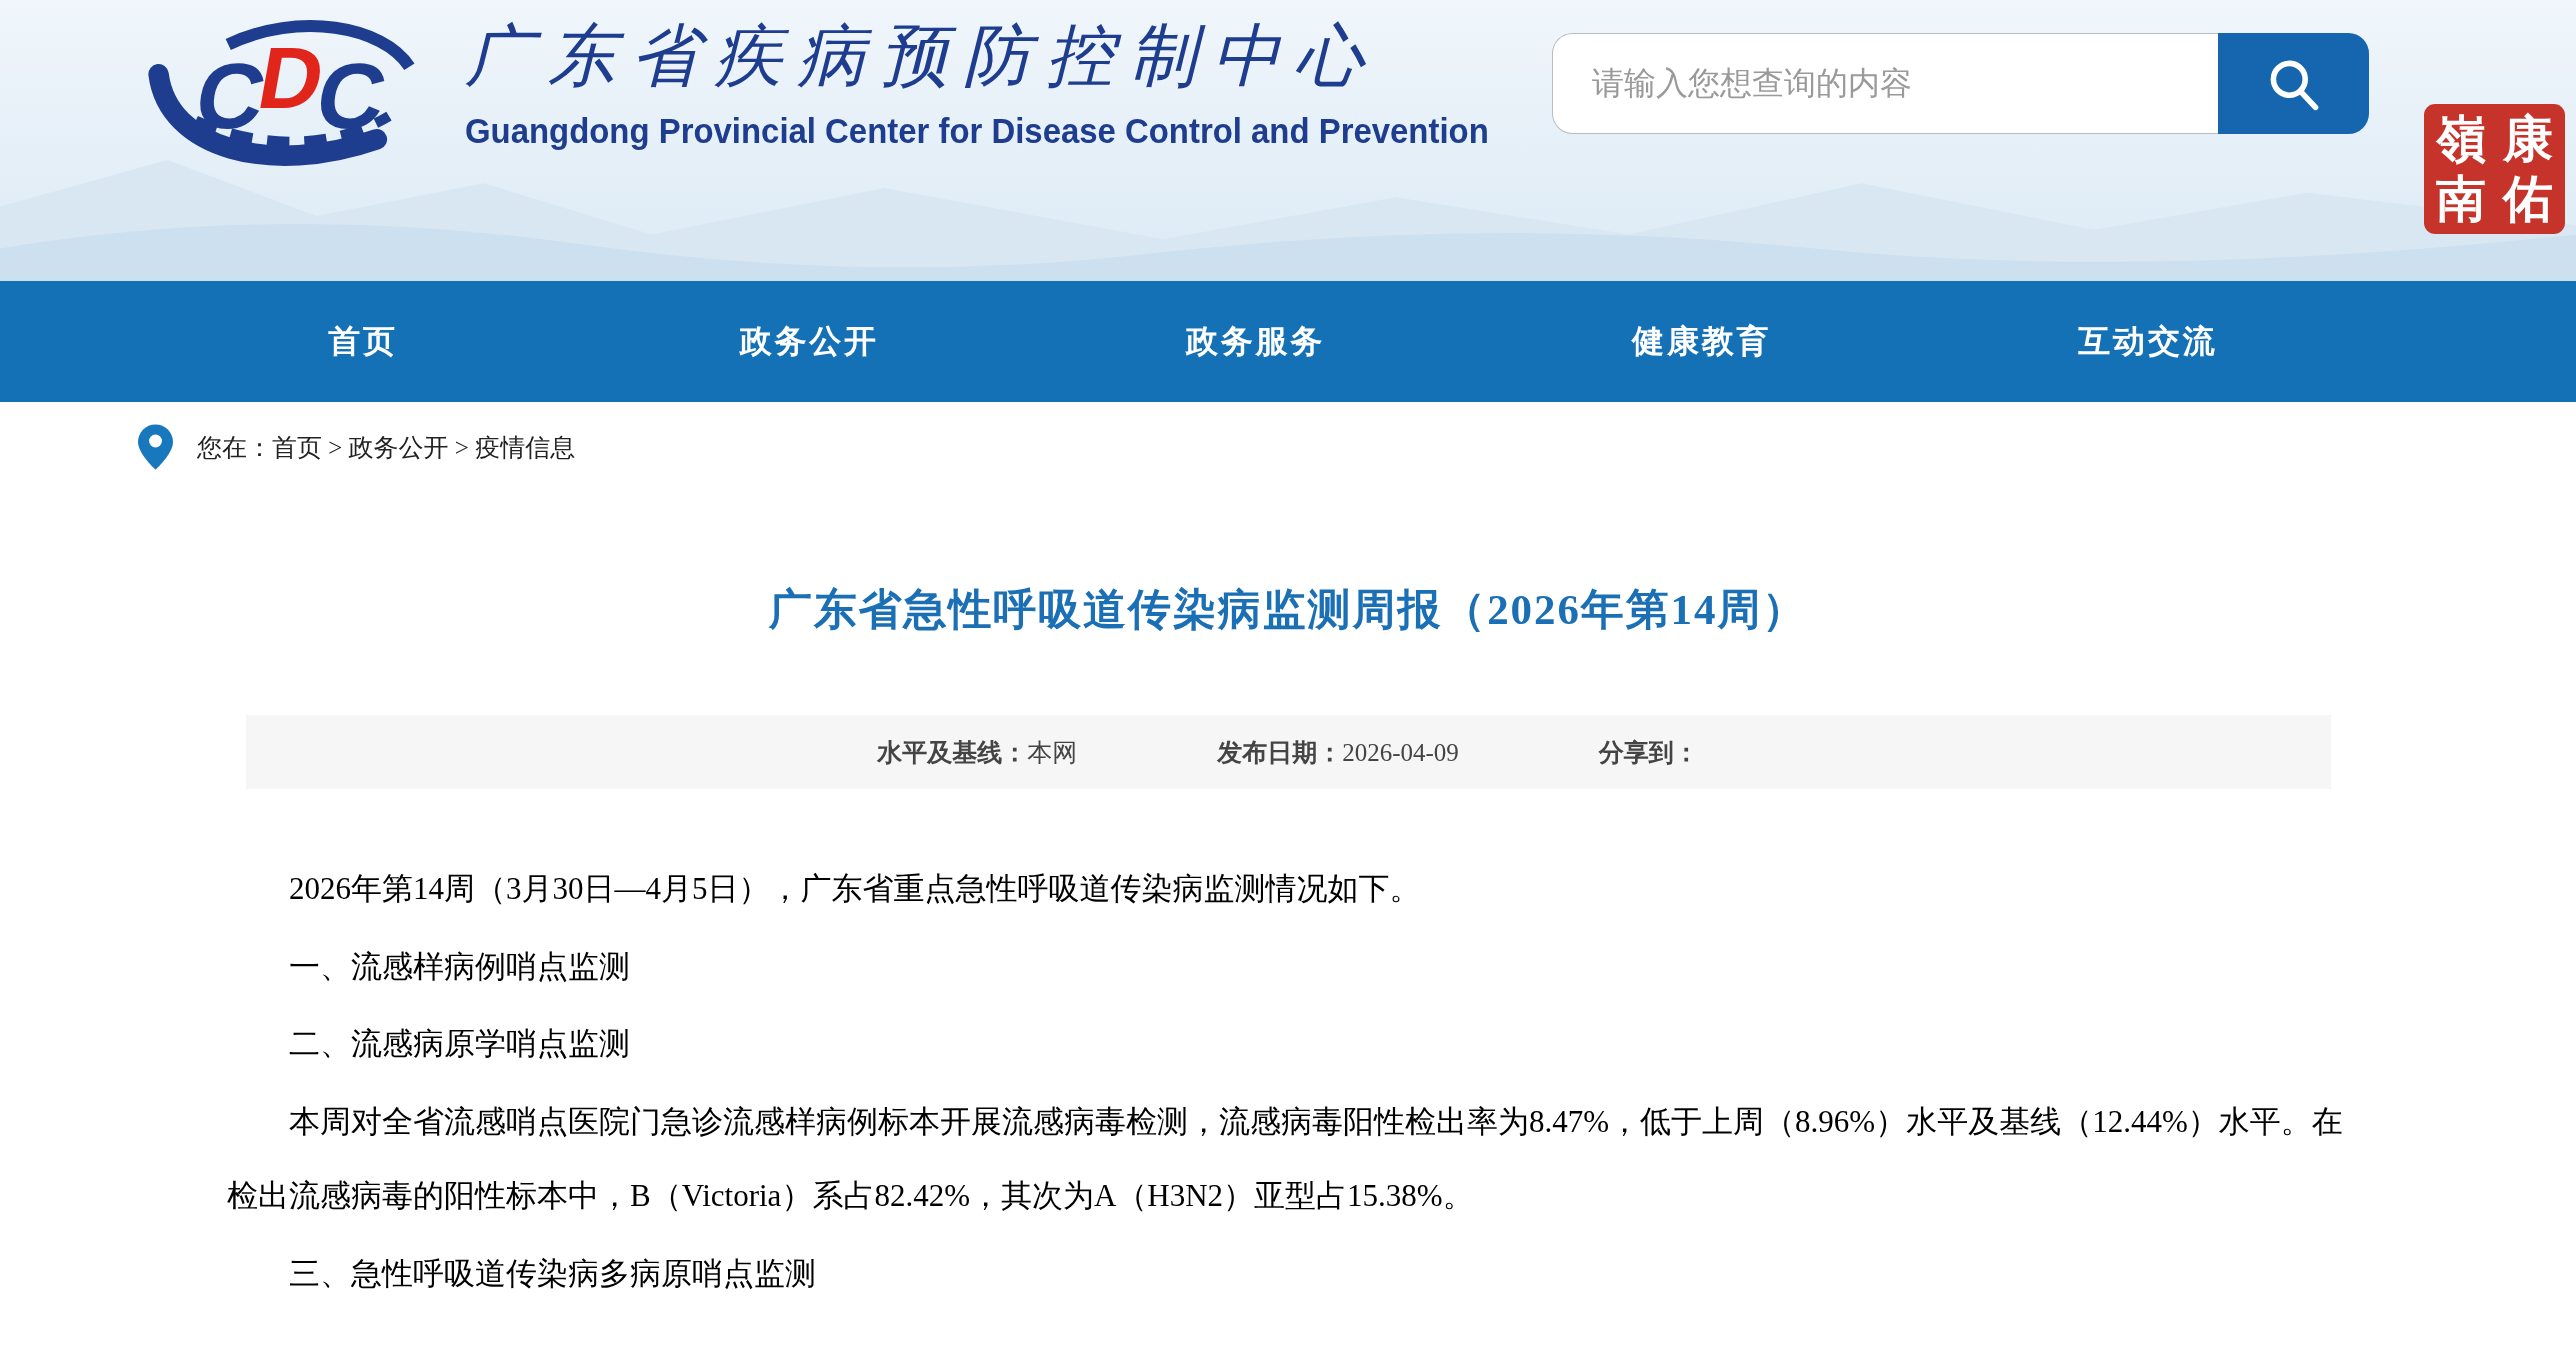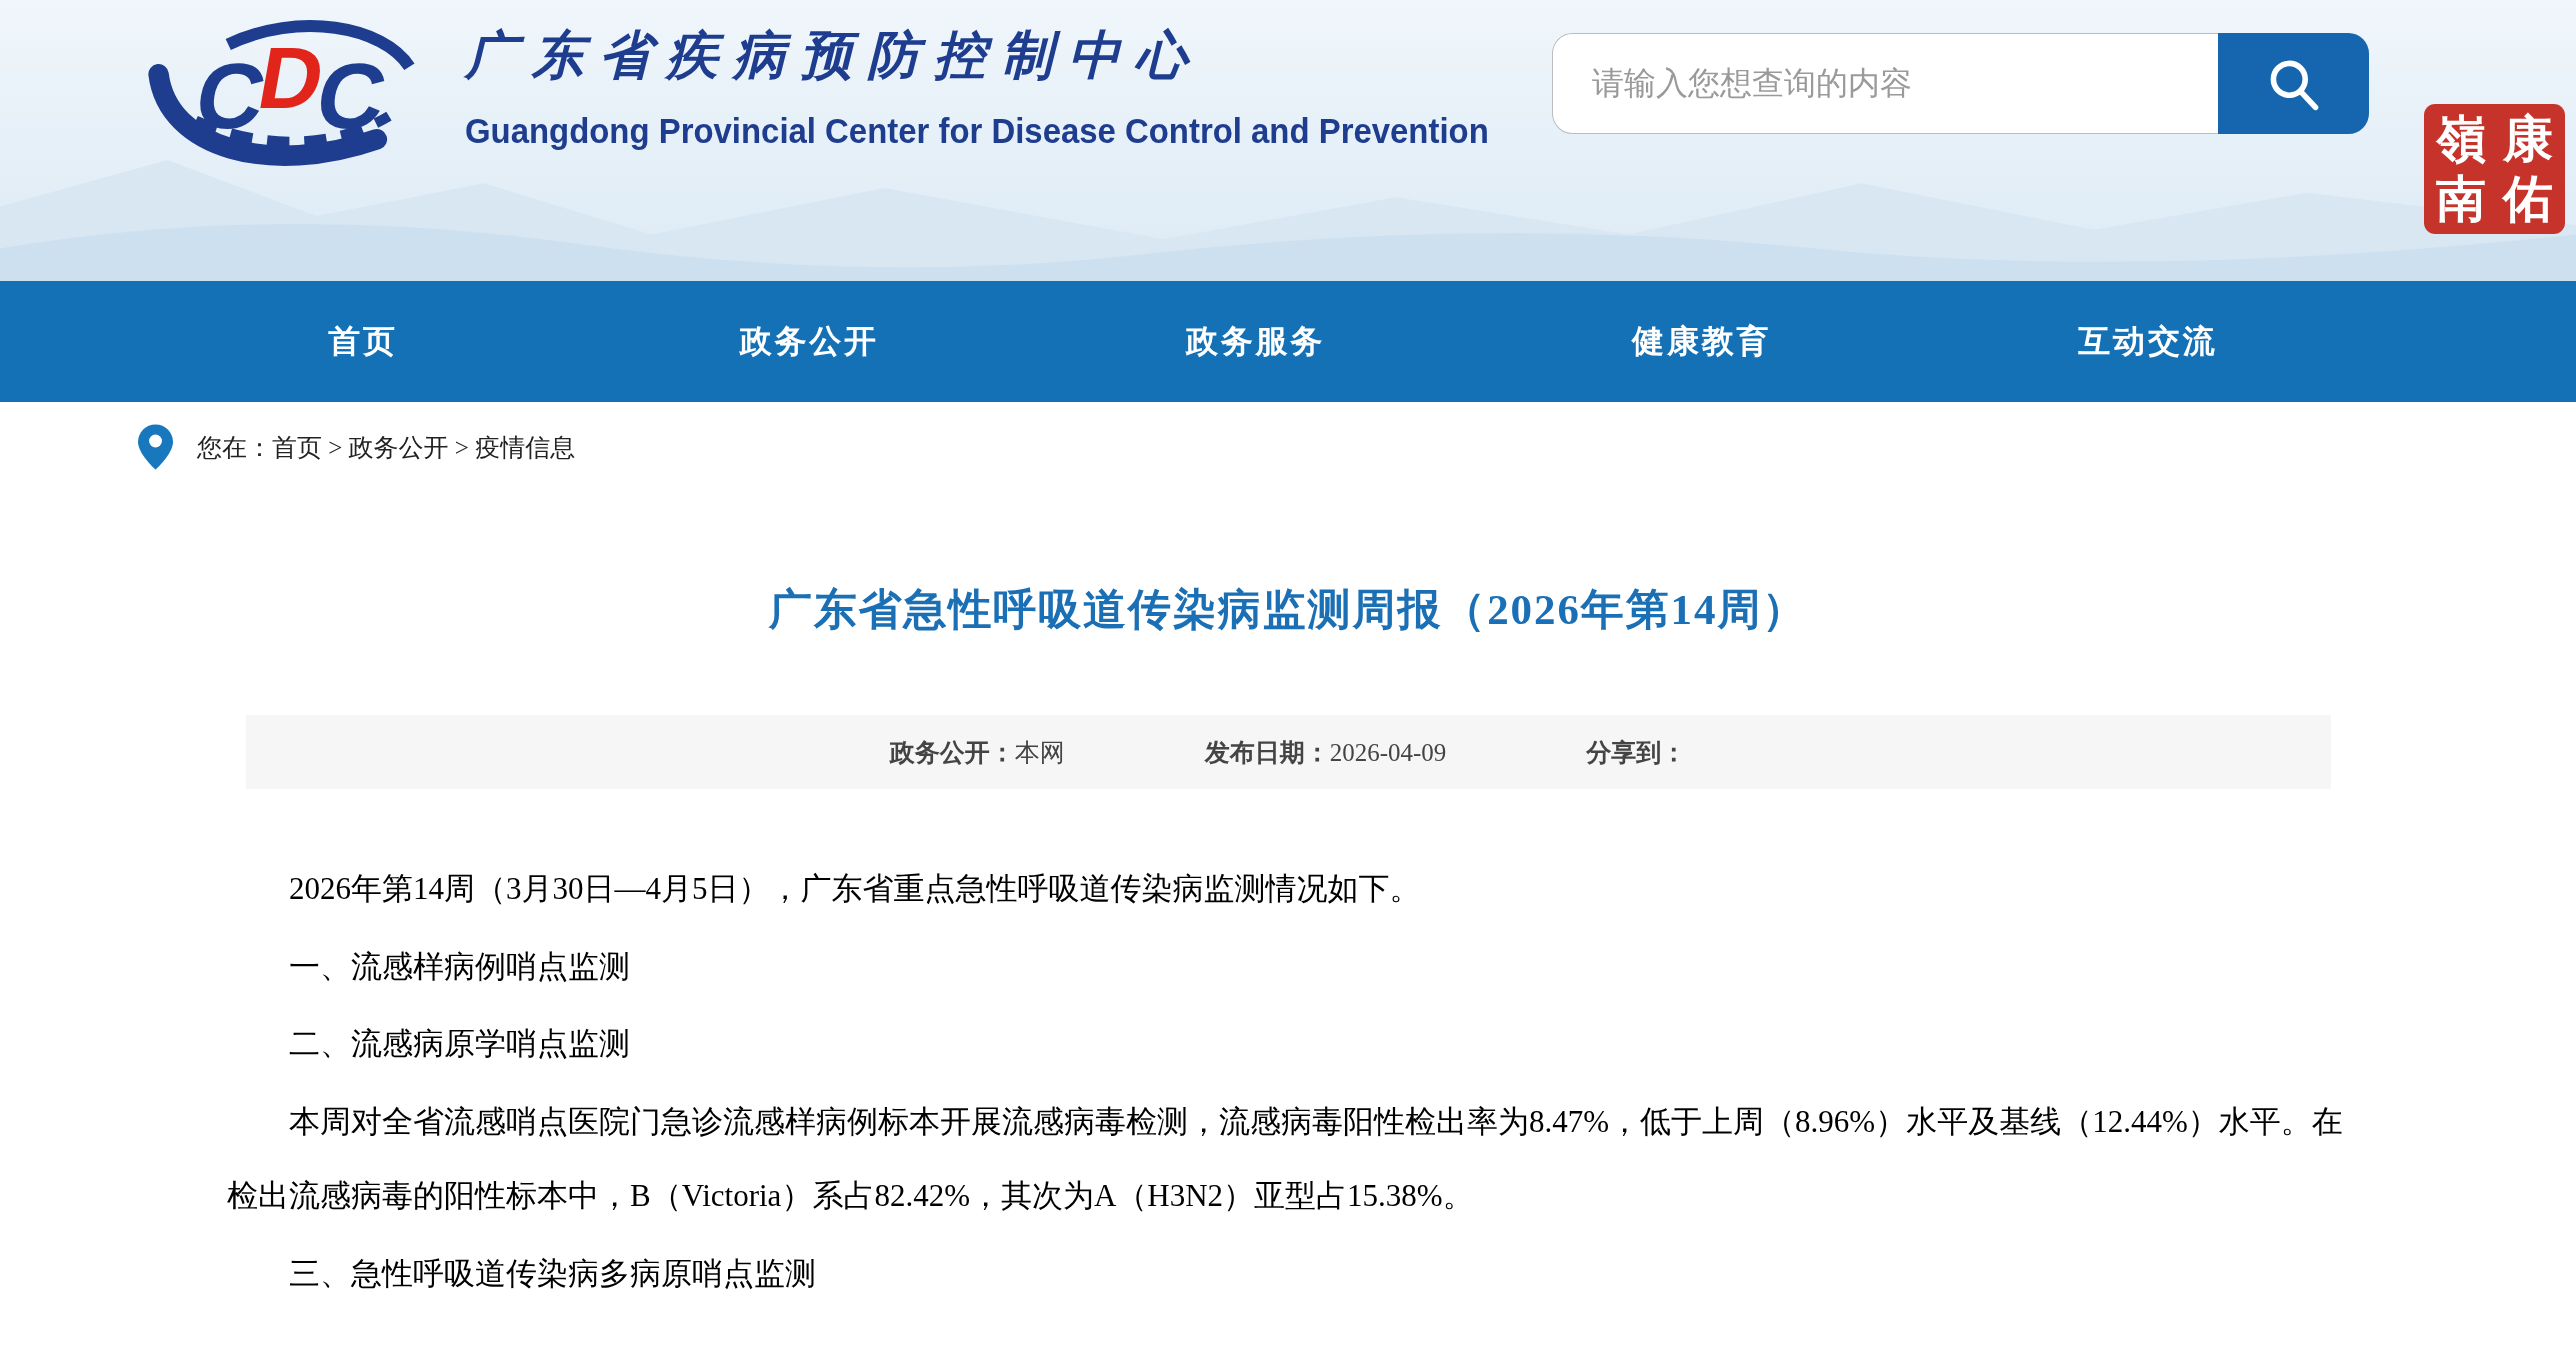--- a/index.html
+++ b/index.html
@@ -15,21 +15,21 @@
   body{
     width:2576px;height:1349px;overflow:hidden;background:#fff;
     font-family:"Liberation Serif","DejaVu Serif",serif;
   }
   
   .banner{position:relative;height:281px;
     background:linear-gradient(180deg,var(--banner-top) 0%,var(--banner-bottom) 100%);}
   .mountains{position:absolute;left:0;bottom:0;width:100%;height:186px;}
   .logo{position:absolute;left:140px;top:9.3px;width:288px;height:163px;cursor:pointer;}
   .brand{position:absolute;left:465px;top:3.7px;width:1024px;}
-  .brand-cn{font-size:52px;font-weight:700;font-style:italic;color:var(--brand-navy);
+  .brand-cn{font-size:68px;font-weight:400;font-style:italic;color:var(--brand-navy);
     letter-spacing:15px;line-height:104px;white-space:nowrap;}
   .brand-en{font-family:"Liberation Sans","DejaVu Sans",sans-serif;font-size:35px;font-weight:700;
     color:var(--brand-navy);white-space:nowrap;transform:scaleX(.94);transform-origin:left center;
     margin-top:3.7px;}
   .search{position:absolute;left:1552px;top:33px;width:817px;height:101px;display:flex;}
   .search input{flex:1;min-width:0;border:0.9px solid #b9bcc0;border-right:none;
     border-radius:20.5px 0 0 20.5px;padding:16px 39px;font-size:32px;color:#333;outline:none;
     font-family:"Liberation Sans","DejaVu Sans",sans-serif;background:#fff;}
   .search input::placeholder{color:var(--placeholder);}
   .search button{width:151px;border:none;border-radius:0 20.5px 20.5px 0;background:var(--search-btn);
@@ -122,21 +122,21 @@
   <span>您在：</span>
   <span>
     
   <span><a class="crumb">首页</a><span class="crumb-sep"> &gt; </span></span><span><a class="crumb">政务公开</a><span class="crumb-sep"> &gt; </span></span><span><a class="crumb">疫情信息</a><span class="crumb-sep"></span></span></span>
 </div>
 
 <main>
   <h1 class="article-title">广东省急性呼吸道传染病监测周报（2026年第14周）</h1>
 
   <div class="meta">
-    <span><b>政务公开：</b><span>本网</span></span>
+    <span><b>水平及基线：</b><span>本网</span></span>
     <span><b>发布日期：</b><span>2026-04-09</span></span>
     <span><b>分享到：</b></span>
   </div>
 
   <article class="article">
 
   <p class="block para">2026年第14周（3月30日—4月5日），广东省重点急性呼吸道传染病监测情况如下。</p>
       <p class="block heading">一、流感样病例哨点监测</p>
       <p class="block heading">二、流感病原学哨点监测</p>
       <p class="block para">本周对全省流感哨点医院门急诊流感样病例标本开展流感病毒检测，流感病毒阳性检出率为8.47%，低于上周（8.96%）水平及基线（12.44%）水平。在检出流感病毒的阳性标本中，B（Victoria）系占82.42%，其次为A（H3N2）亚型占15.38%。</p>

